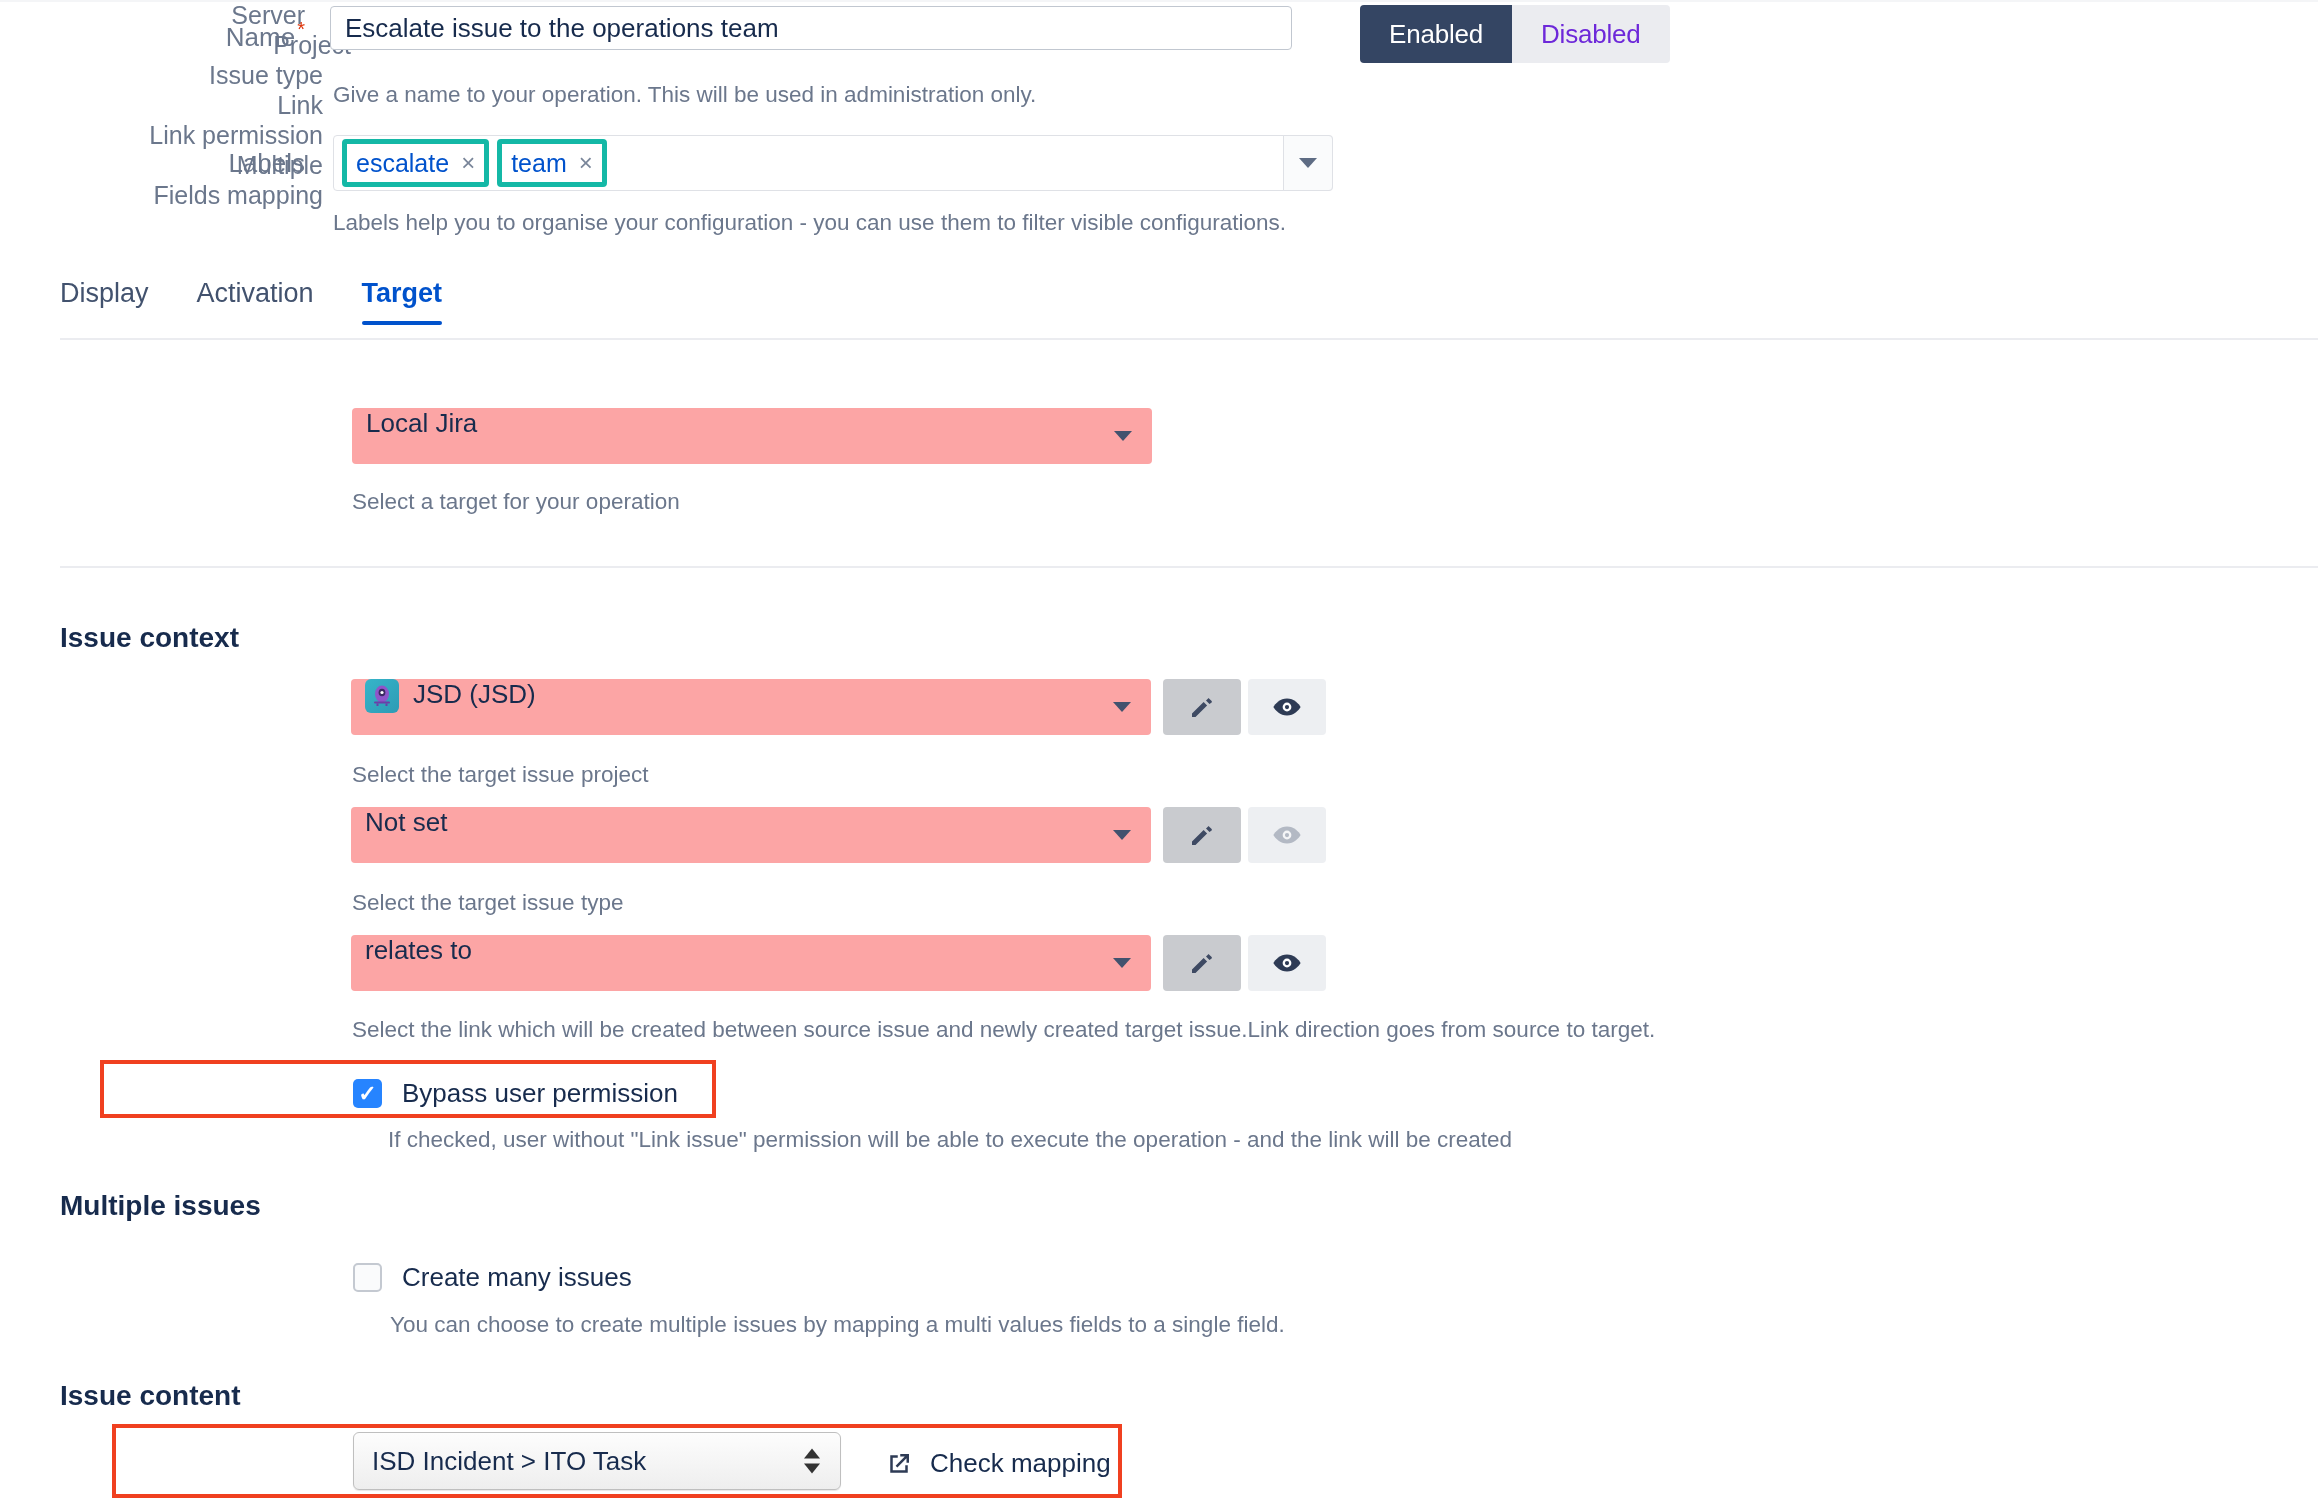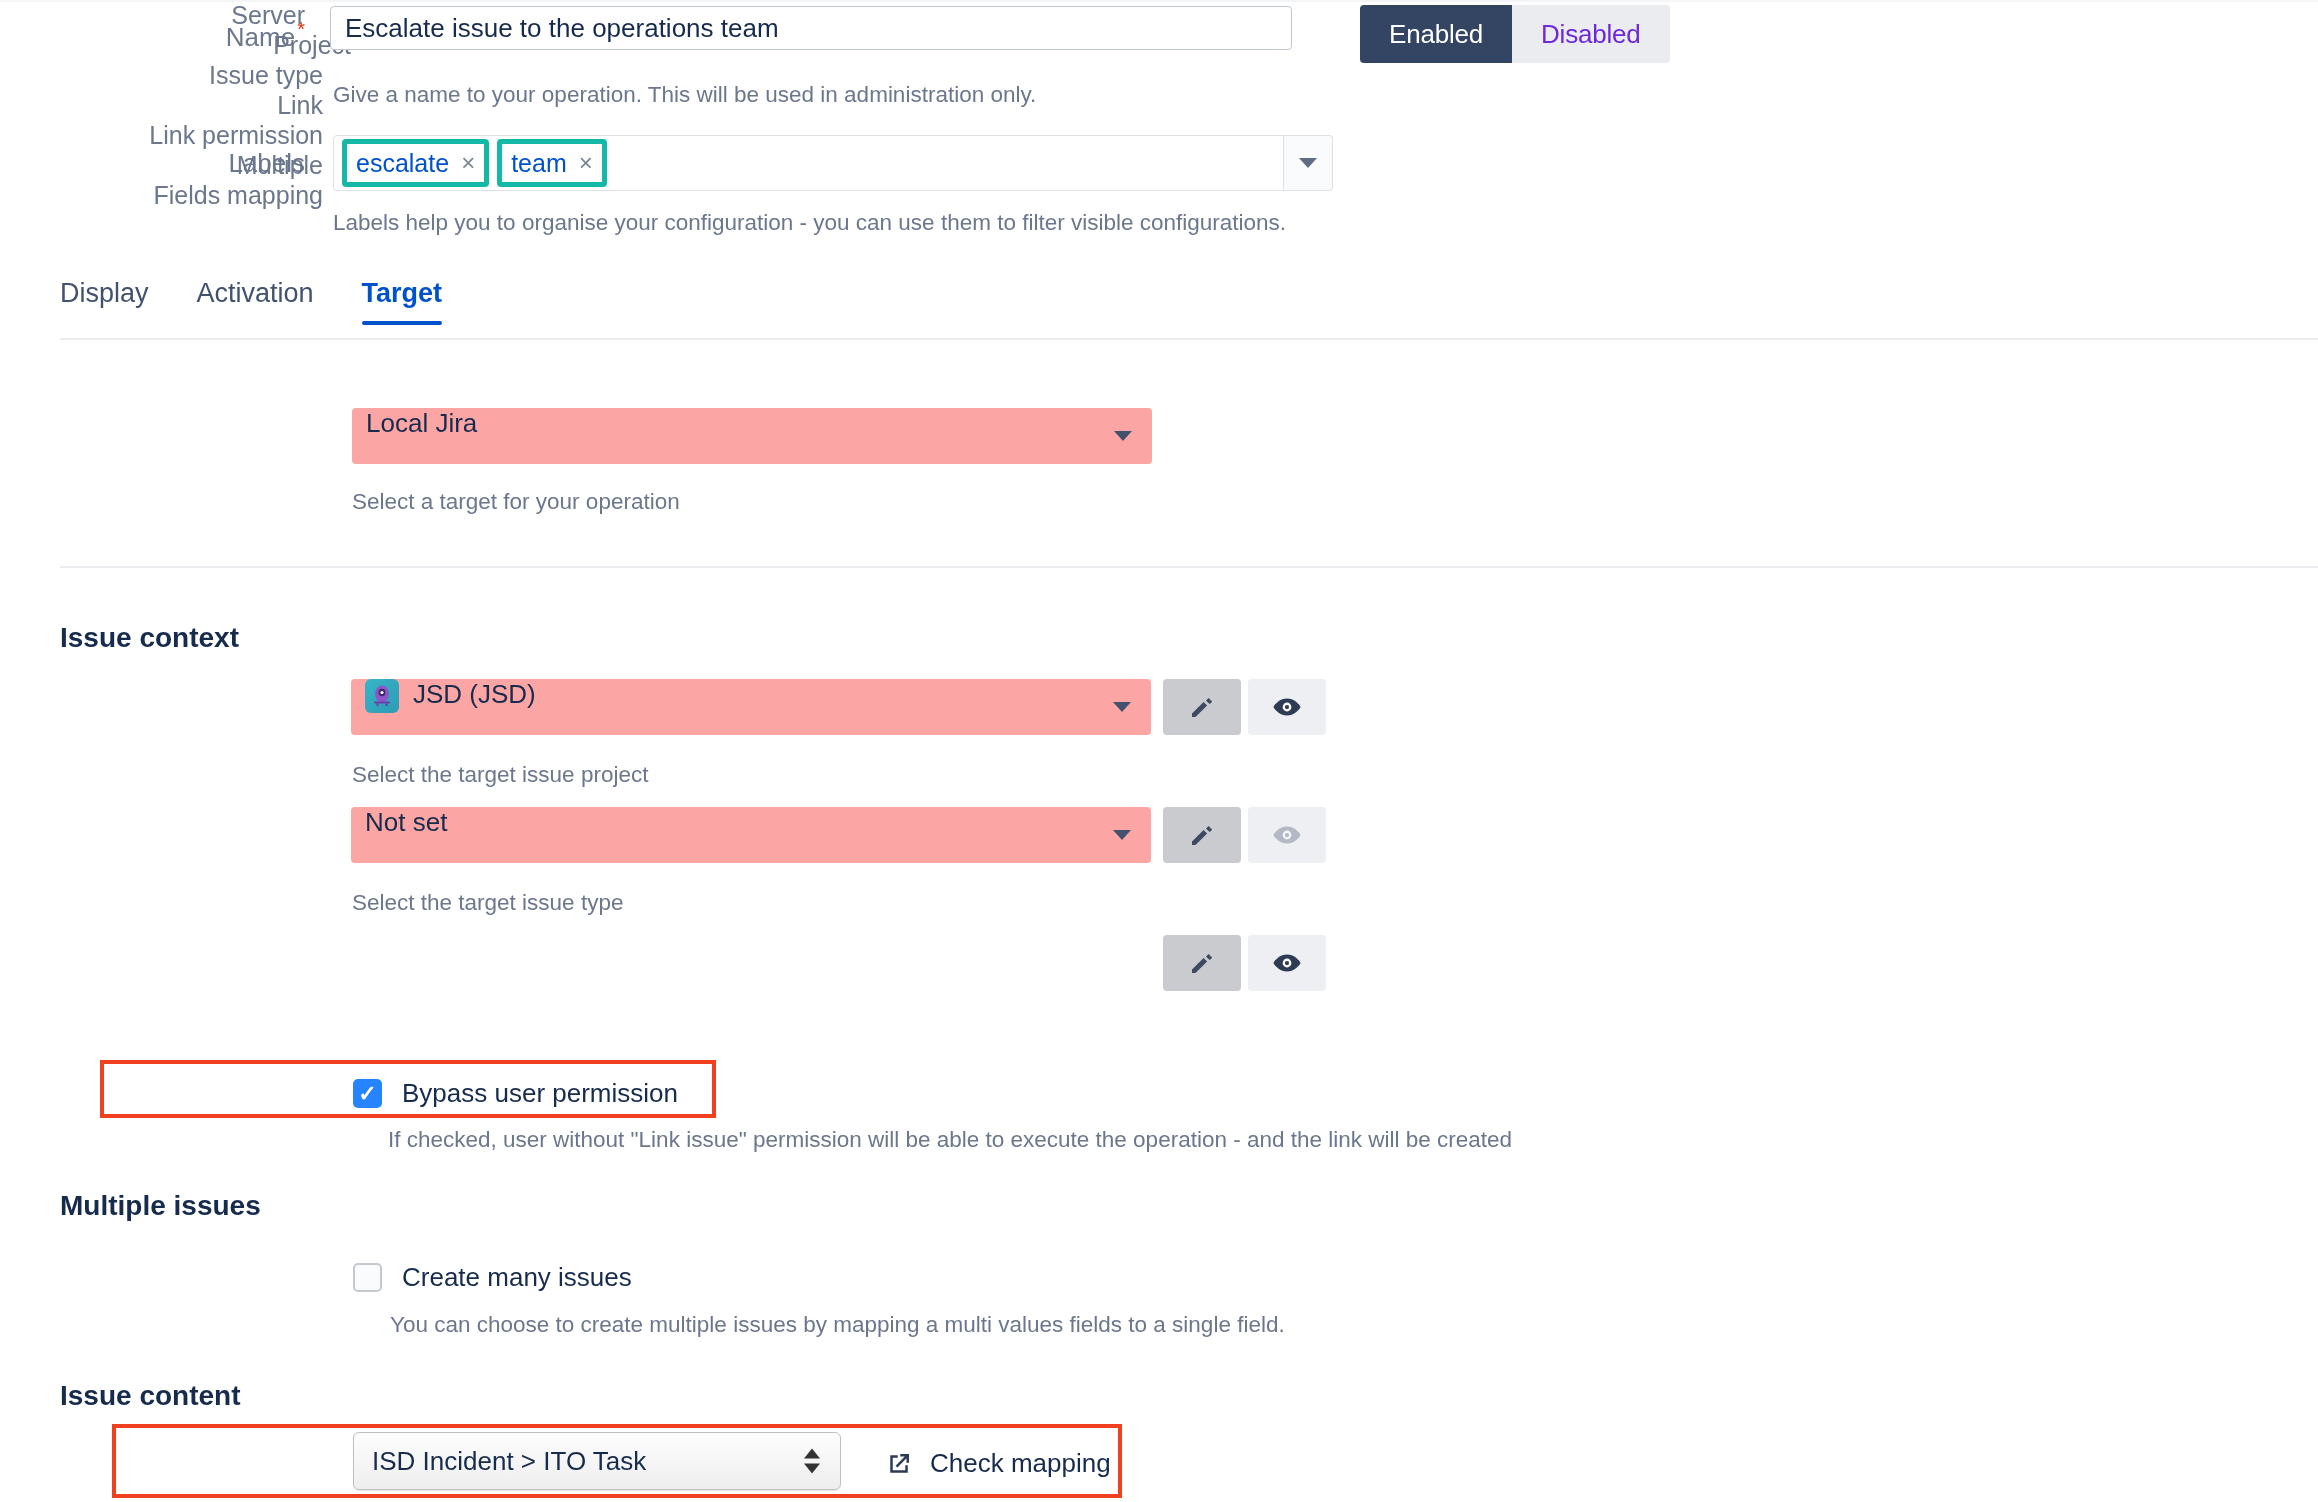--- a/index.html
+++ b/index.html
@@ -462,32 +462,37 @@
   <div class="icon-btn eye" style="position:absolute; left:1248px; top:807px;">
     <svg width="34" height="34" viewBox="0 0 24 24" aria-hidden="true">
       <path d="M12 6c-4.8 0-8.4 3.7-9.6 6 1.2 2.3 4.8 6 9.6 6s8.4-3.7 9.6-6C20.4 9.7 16.8 6 12 6z" fill="#B3B9C4"></path>
       <circle cx="12" cy="12" r="3.1" fill="#F4F5F7"></circle>
       <circle cx="12" cy="12" r="1.5" fill="#B3B9C4"></circle>
     </svg>
   </div>
   <div class="desc" style="position:absolute; left:352px; top:888px;">Select the target issue type</div>
 
   <div class="label" style="left:0; top:956px; width:323px;">Link</div>
+  <div class="sel" style="position:absolute; left:351px; top:935px; width:800px;">
+    <span>relates to</span>
+    <span class="sel-caret"></span>
+  </div>
   <div class="icon-btn pencil" style="position:absolute; left:1163px; top:935px;">
     <svg width="30" height="30" viewBox="0 0 24 24" aria-hidden="true">
       <path d="M4 17.2V20h2.8L16.1 10.7l-2.8-2.8L4 17.2zm15.7-8.9c.3-.3.3-.8 0-1.1l-1.9-1.9c-.3-.3-.8-.3-1.1 0l-1.5 1.5 2.8 2.8 1.7-1.3z" fill="#3E4A63"></path>
     </svg>
   </div>
   <div class="icon-btn eye" style="position:absolute; left:1248px; top:935px;">
     <svg width="34" height="34" viewBox="0 0 24 24" aria-hidden="true">
       <path d="M12 6c-4.8 0-8.4 3.7-9.6 6 1.2 2.3 4.8 6 9.6 6s8.4-3.7 9.6-6C20.4 9.7 16.8 6 12 6z" fill="#2E3B55"></path>
       <circle cx="12" cy="12" r="3.1" fill="#ffffff"></circle>
       <circle cx="12" cy="12" r="1.5" fill="#2E3B55"></circle>
     </svg>
   </div>
+  <div class="desc" style="position:absolute; left:352px; top:1015px;">Select the link which will be created between source issue and newly created target issue.Link direction goes from source to target.</div>
 
   <div class="label" style="left:0; top:1082px; width:323px;">Link permission</div>
   <div style="position:absolute; left:353px; top:1078px; display:flex; align-items:center;">
     <span class="cb checked">
         <span class="tick">✓</span>
       </span>
     <span class="cb-text">Bypass user permission</span>
   </div>
   <div class="redbox" style="left:100px; top:1060px; width:616px; height:58px;"></div>
   <div class="desc" style="position:absolute; left:388px; top:1125px;">If checked, user without "Link issue" permission will be able to execute the operation - and the link will be created</div>

